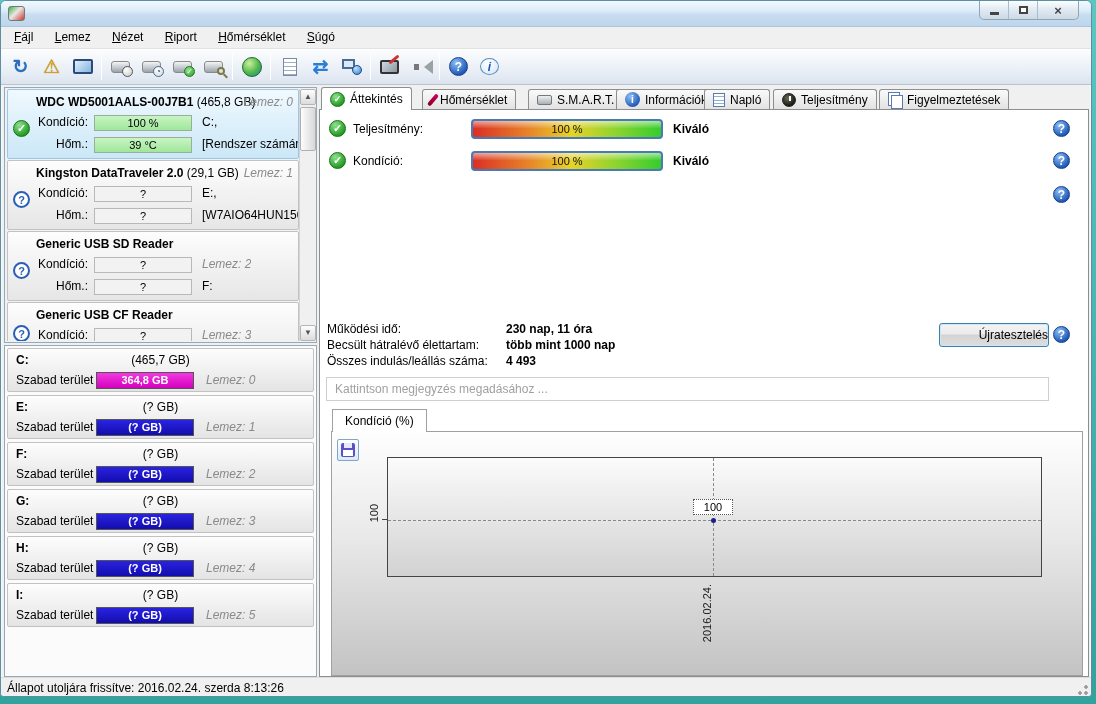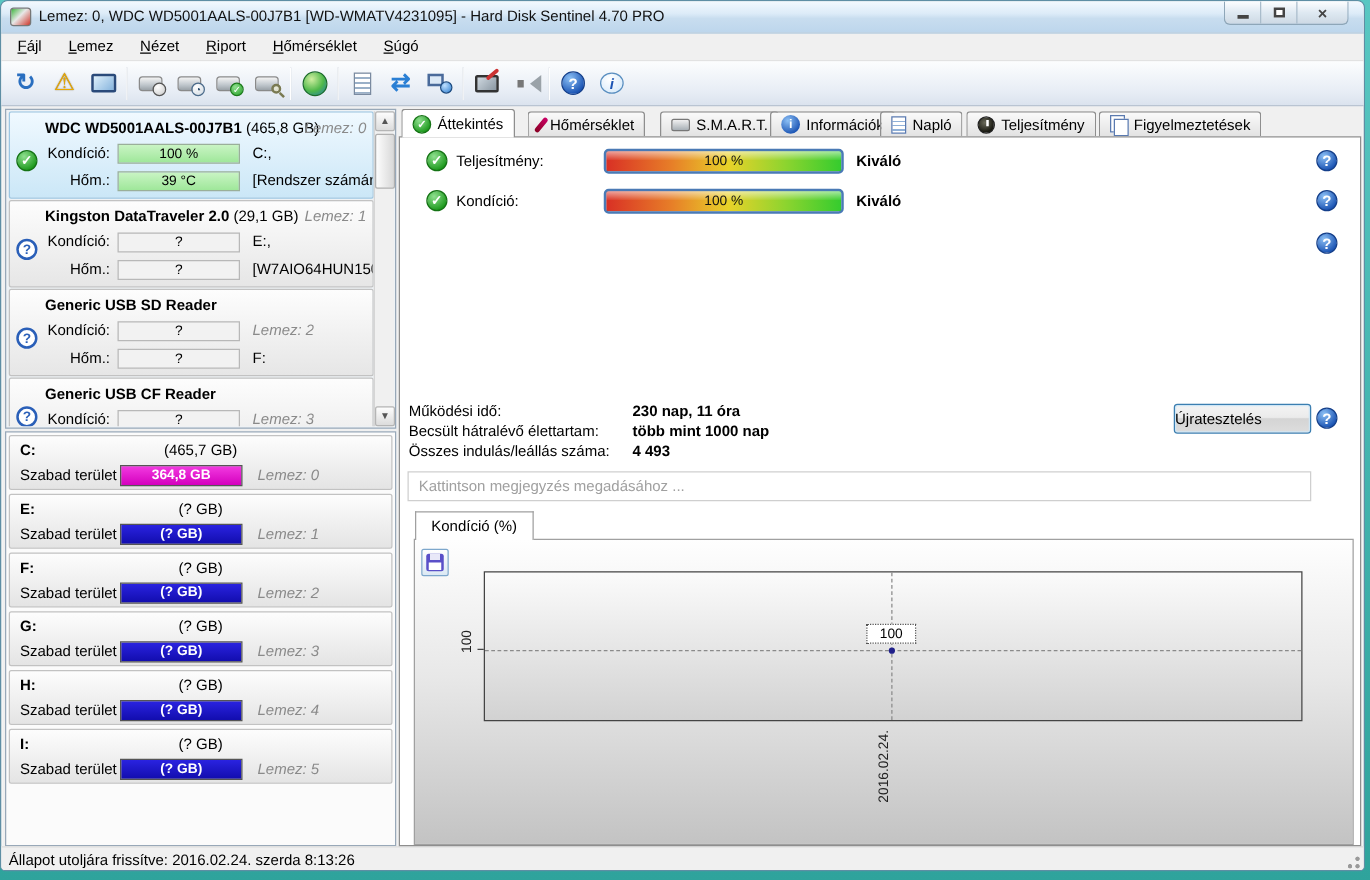--- a/index.html
+++ b/index.html
@@ -127,21 +127,21 @@
   
   .main { position:absolute; left:318px; top:86px; width:770px; height:590px; }
   .tabbar { position:absolute; left:0; top:0; right:0; height:22px; }
   .tab { position:absolute; top:2px; height:20px; display:flex; align-items:center; gap:5px;
     padding:0 8px; border:1px solid #8e8e8e; border-bottom:none; border-radius:3px 3px 0 0;
     background:linear-gradient(180deg,#fafafa,#e2e2e2); white-space:nowrap; }
   .tab.active { top:0; height:23px; background:#fff; z-index:3; font-weight:normal; }
   .main-body { position:absolute; left:0; top:22px; right:0; bottom:0;
     border:1px solid #8e8e8e; background:#fff; z-index:2; }
 
-  .ov-row { position:absolute; left:12px; right:0; height:22px; }
+  .ov-row { position:absolute; left:0; right:0; height:22px; }
   .ov-ico { position:absolute; left:9px; top:1px; }
   .ov-lab { position:absolute; left:33px; top:3px; }
   .gauge { position:absolute; left:151px; top:0; width:192px; height:20px;
     border:2px solid #4a7ab5; border-radius:4px;
     background:linear-gradient(90deg,#d93025 0%,#e77f28 28%,#e8d229 52%,#8ed42f 76%,#35cc2e 100%);
     text-align:center; font-size:11px; line-height:16px; color:#111; position:absolute; overflow:hidden; }
   .gauge::after { content:""; position:absolute; left:0; top:0; right:0; height:45%;
     background:linear-gradient(180deg,rgba(255,255,255,.55),rgba(255,255,255,.05)); }
   .gauge span { position:relative; z-index:1; }
   .ov-rating { position:absolute; left:353px; top:3px; font-weight:bold; }
@@ -149,21 +149,21 @@
 
   .green-box { position:absolute; left:6px; top:73px; width:723px; height:126px;
     background:#ccf4ca; border:1px solid #9fba9f; padding:8px 10px; line-height:1.35; }
   .green-box .p2 { font-weight:bold; margin-top:16px; }
 
   .stat-row { position:absolute; left:7px; height:16px; white-space:nowrap; }
   .stat-lab { display:inline-block; width:179px; }
   .stat-val { font-weight:bold; }
 
   .retest { position:absolute; left:619px; top:213px; width:110px; height:24px;
-    border:1px solid #3c7fb1; border-radius:3px; text-align:left; line-height:22px;
+    border:1px solid #3c7fb1; border-radius:3px; text-align:right; line-height:22px;
     background:linear-gradient(180deg,#f4f4f4 0%,#ebebeb 45%,#d4d4d4 50%,#dddddd 100%);
     box-shadow:0 0 0 1px #cfe6f5 inset; }
 
   .comment { position:absolute; left:6px; top:267px; width:723px; height:24px;
     border:1px solid #cfcfcf; background:#fff; color:#ef4444; font-size:12px;
     padding:0 8px; font-family:"Liberation Sans",sans-serif; }
   .comment::placeholder { color:#a0a0a0; opacity:1; }
 
   
   .chart-tab { position:absolute; left:12px; top:299px; height:23px; padding:0 12px;
@@ -219,21 +219,20 @@
   .ico-pages-sm::after { left:3px; top:3px; }
 </style>
 </head>
 <body>
 
 <div id="desktop">
 <div id="window">
 
   <div class="titlebar">
     <div class="app-icon"></div>
-    <div class="title-text">Lemez: 0, WDC WD5001AALS-00J7B1 [WD-WMATV4231095]  -  Hard Disk Sentinel 4.70 PRO</div>
     <div class="winbtns">
       <div class="winbtn">
             <div class="glyph-min"></div>
           </div>
       <div class="winbtn">
             <div class="glyph-restore"></div>
           </div>
       <div class="winbtn">
             <div class="glyph-close">×</div>
           </div>

